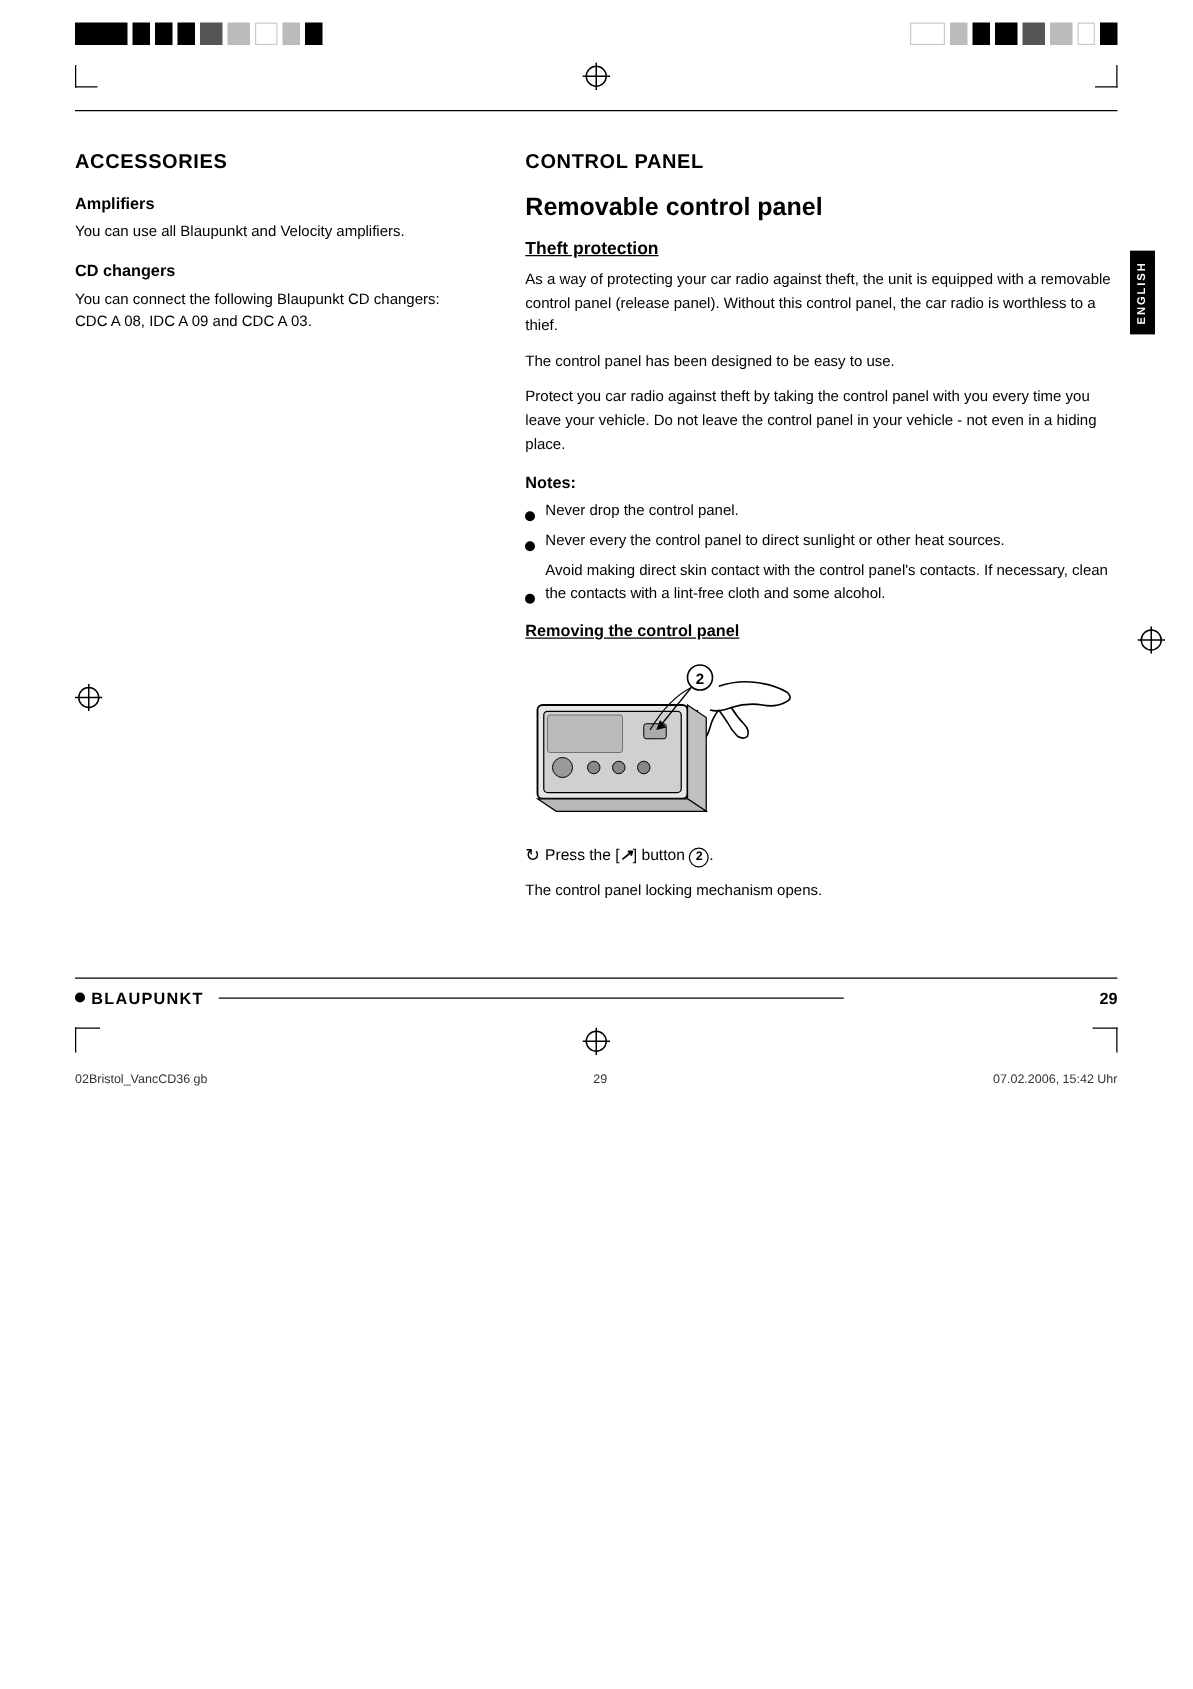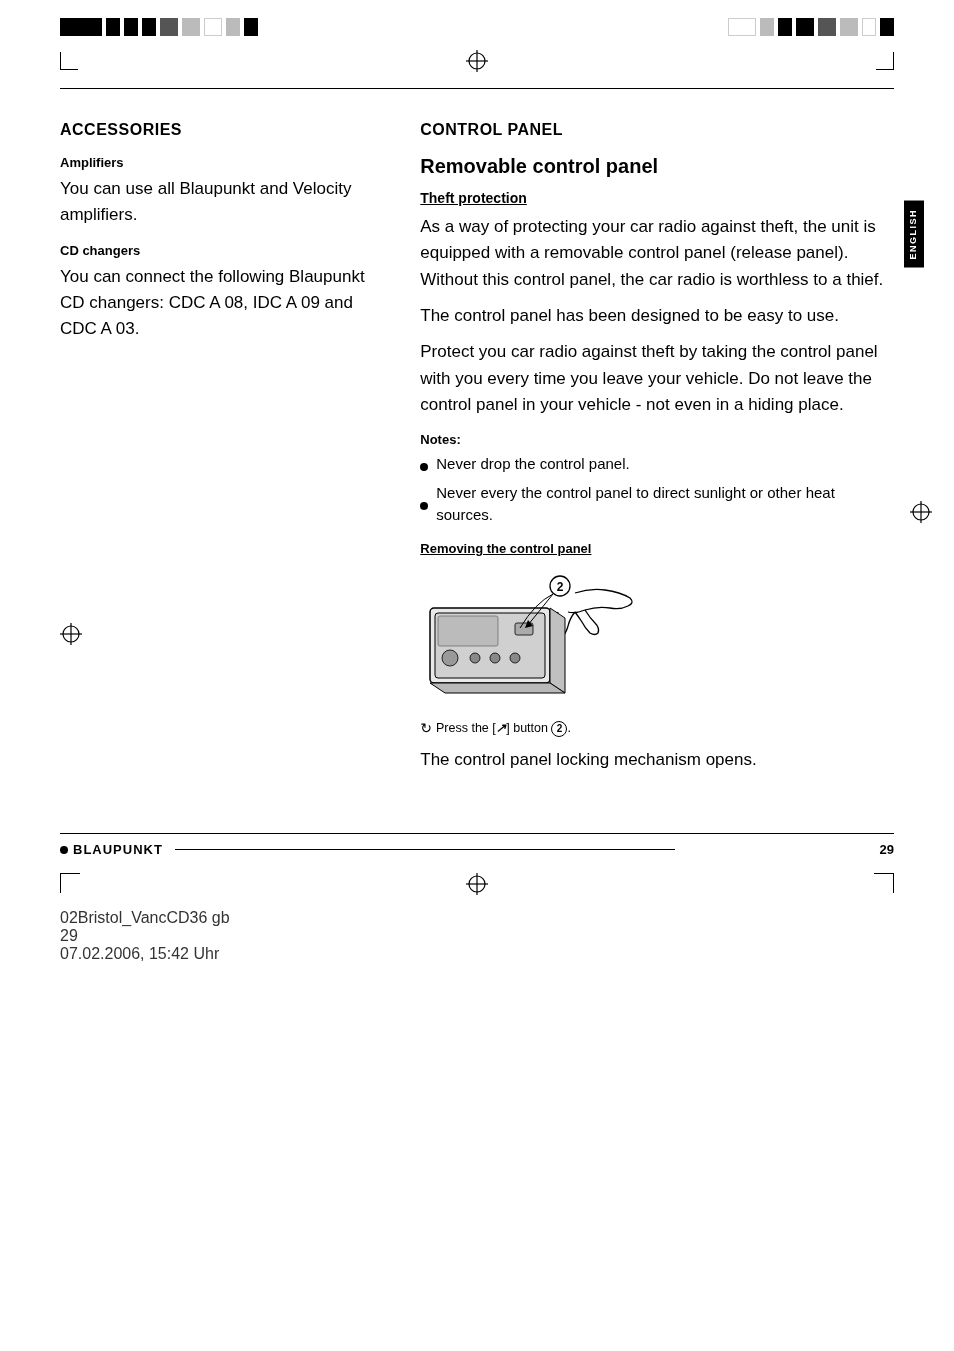--- a/index.html
+++ b/index.html
@@ -97,21 +97,21 @@
       font-weight: bold;
       margin-bottom: 6px;
       margin-top: 14px;
     }
 
     .subsection-title:first-child {
       margin-top: 0;
     }
 
     .body-text {
-      font-size: 17px;
+      font-size: 12px;
       line-height: 1.55;
       margin-bottom: 10px;
     }
 
     
     .removable-title {
       font-size: 20px;
       font-weight: bold;
       margin-bottom: 12px;
     }
@@ -131,22 +131,22 @@
     }
 
     .bullet-list {
       list-style: none;
       padding: 0;
       margin: 0 0 10px 0;
     }
 
     .bullet-list li {
       display: flex;
-      align-items: center;
-      font-size: 15px;
+      align-items: flex-end;
+      font-size: 12px;
       line-height: 1.5;
       margin-bottom: 6px;
     }
 
     .bullet-dot {
       display: inline-block;
       width: 8px;
       height: 8px;
       background: #000;
       border-radius: 50%;
@@ -262,23 +262,22 @@
       border-top: 1.5px solid #000;
       width: 20px;
       height: 20px;
     }
 
     
     .footer-info {
       display: flex;
       justify-content: space-between;
       padding: 6px 60px;
-      font-size: 16px;
+      font-size: 10px;
       color: #333;
-      flex-direction: column;
     }
   </style>
 </head>
 <body>
 
 <div class="page-wrapper">
 
   <div class="top-bar-area">
 
     <div class="bar-group">
@@ -356,20 +355,24 @@
 
       <ul class="bullet-list">
         <li>
           <span class="bullet-dot"></span>
           <span>Never drop the control panel.</span>
         </li>
         <li>
           <span class="bullet-dot"></span>
           <span>Never every the control panel to direct sunlight or other heat sources.</span>
         </li>
+        <li>
+          <span class="bullet-dot"></span>
+          <span>Avoid making direct skin contact with the control panel's contacts. If necessary, clean the contacts with a lint-free cloth and some alcohol.</span>
+        </li>
       </ul>
 
       <div class="removing-title">Removing the control panel</div>
 
       <div class="illustration-area">
         <svg width="220" height="130" viewBox="0 0 220 130">
 
           <circle cx="140" cy="18" r="10" fill="none" stroke="#000" stroke-width="1.3"></circle>
           <text x="140" y="23" text-anchor="middle" font-size="12" font-family="Arial" font-weight="bold">2</text>
 

